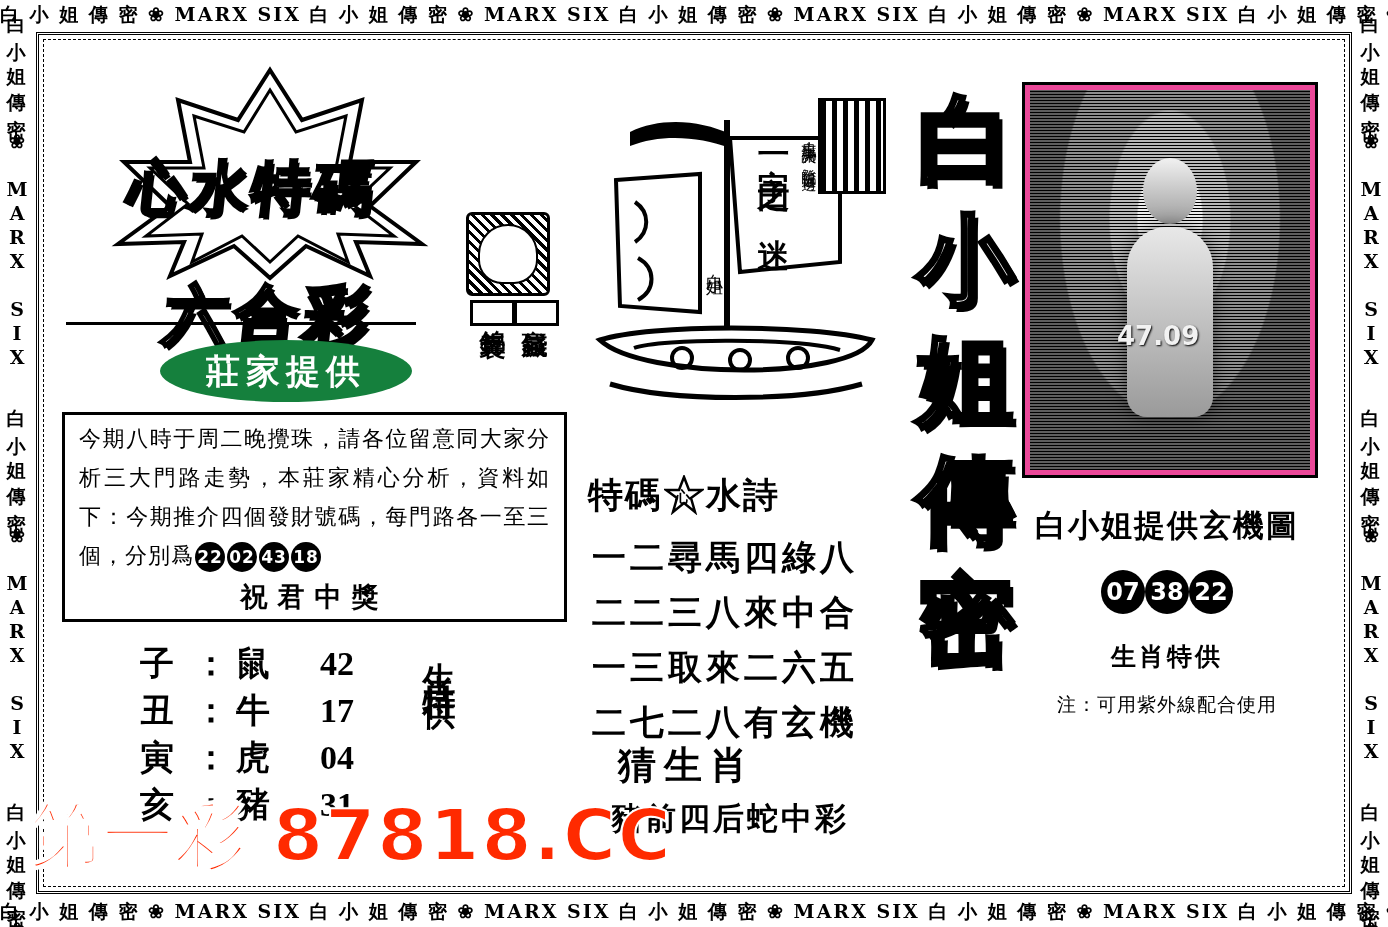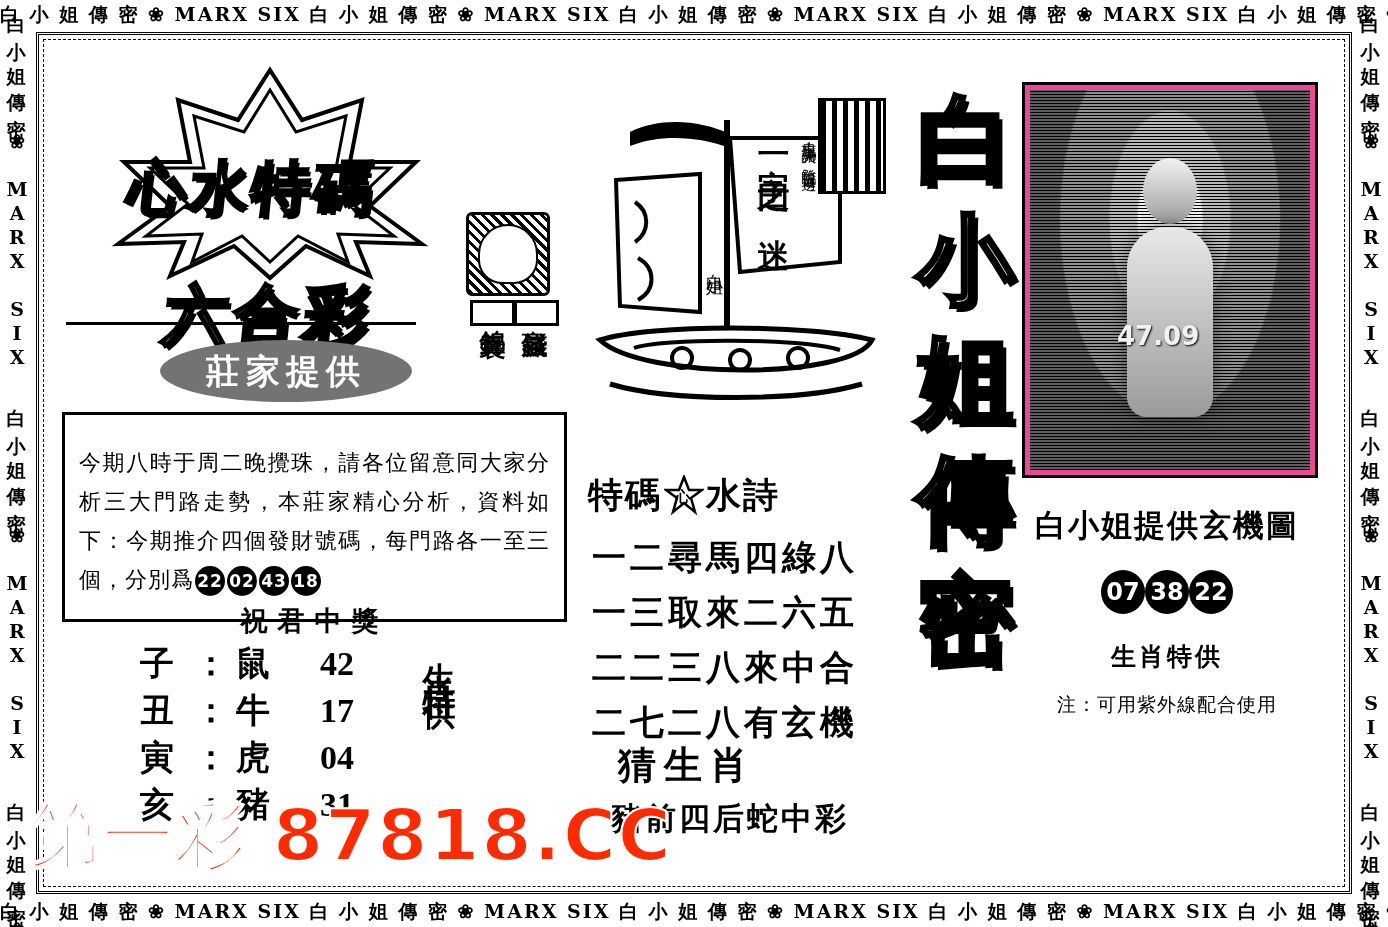--- a/index.html
+++ b/index.html
@@ -70,21 +70,21 @@
     letter-spacing:6px;
     color:#fff;
     -webkit-text-stroke:3px #000;
     text-shadow:4px 4px 0 #000;
     transform:skewX(-6deg);
   }
   .hrule{position:absolute;left:66px;top:322px;width:350px;height:3px;background:#000;}
 
   .ellipse{
     position:absolute;left:160px;top:340px;width:252px;height:62px;
-    background:#737373;border-radius:50%;
+    background:#15803d;border-radius:50%;
   }
   .ellipse span{
     display:block;text-align:center;line-height:62px;
     color:#fff;font-size:34px;font-weight:700;letter-spacing:6px;
     font-family:"DejaVu Sans", sans-serif;
   }
 
   
   .stamp{
     position:absolute;left:466px;top:212px;width:78px;height:78px;
@@ -101,21 +101,21 @@
     font-size:26px;font-weight:700;letter-spacing:4px;
     border:3px solid #000;padding:6px 3px;
     font-family:"DejaVu Serif", serif;
   }
   .vl-1{left:470px;top:300px;}
   .vl-2{left:512px;top:300px;}
 
   
   .intro-box{
     position:absolute;left:62px;top:412px;width:505px;height:210px;
-    border:3px solid #000;box-sizing:border-box;padding:28px 14px;
+    border:3px solid #000;box-sizing:border-box;padding:4px 14px;
   }
   .intro-text{
     font-size:22px;line-height:39px;letter-spacing:1px;
     font-family:"DejaVu Serif", serif;text-align:justify;
   }
   .ball{
     display:inline-block;width:30px;height:30px;border-radius:50%;
     background:#000;color:#fff;text-align:center;line-height:30px;
     font-size:17px;font-weight:700;vertical-align:middle;margin:0 1px;
     font-family:"DejaVu Sans", sans-serif;
@@ -379,22 +379,22 @@
       <svg width="40" height="40" viewBox="0 0 40 40">
         <polygon points="20,2 25,15 38,15 27,23 31,37 20,28 9,37 13,23 2,15 15,15" fill="#fff" stroke="#000" stroke-width="2.5"></polygon>
         <text x="20" y="27" font-size="15" text-anchor="middle" font-family="DejaVu Sans" font-weight="700">心</text>
       </svg>
     </span>
     <span>水詩</span>
   </div>
 
   <div class="verses">
     <div class="verse">一二尋馬四綠八</div>
+    <div class="verse">二二三八來中合</div>
     <div class="verse">一三取來二六五</div>
-    <div class="verse">二二三八來中合</div>
     <div class="verse">二七二八有玄機</div>
   </div>
   <div class="guess">猜生肖</div>
   <div class="guess-line">豬前四后蛇中彩</div>
 
   <div class="big-title">
     <div class="big-char">白</div>
     <div class="big-char">小</div>
     <div class="big-char">姐</div>
     <div class="big-char">傳</div>

